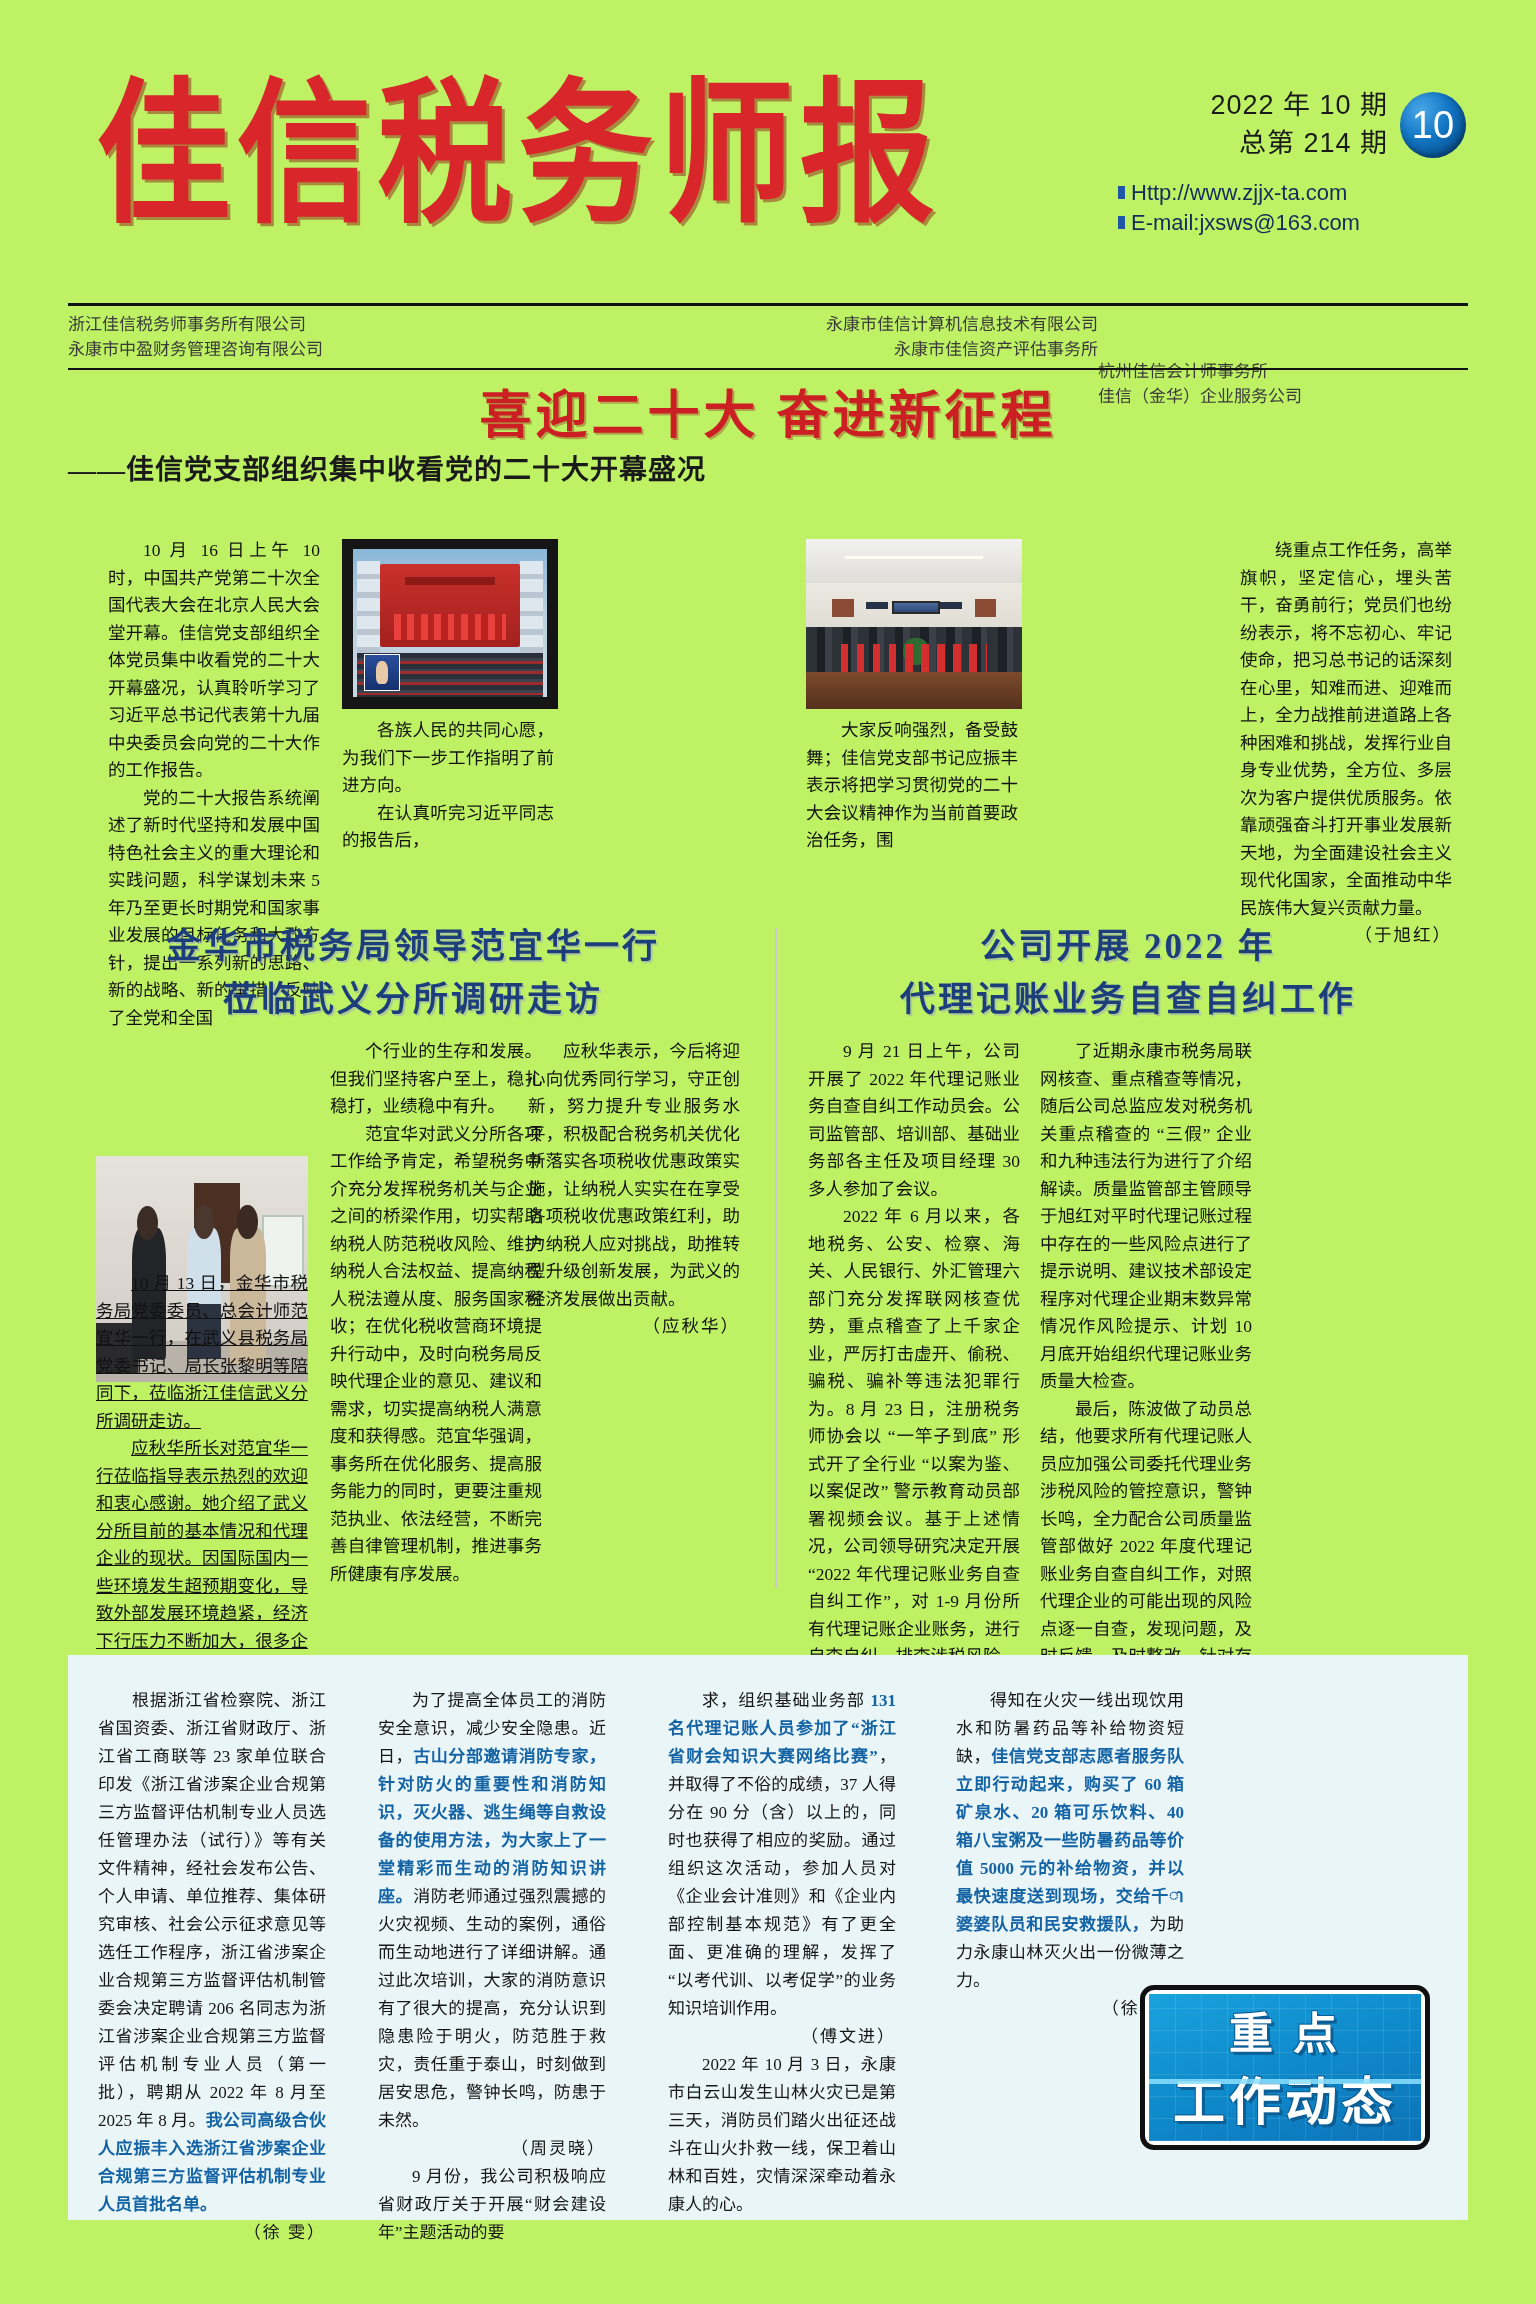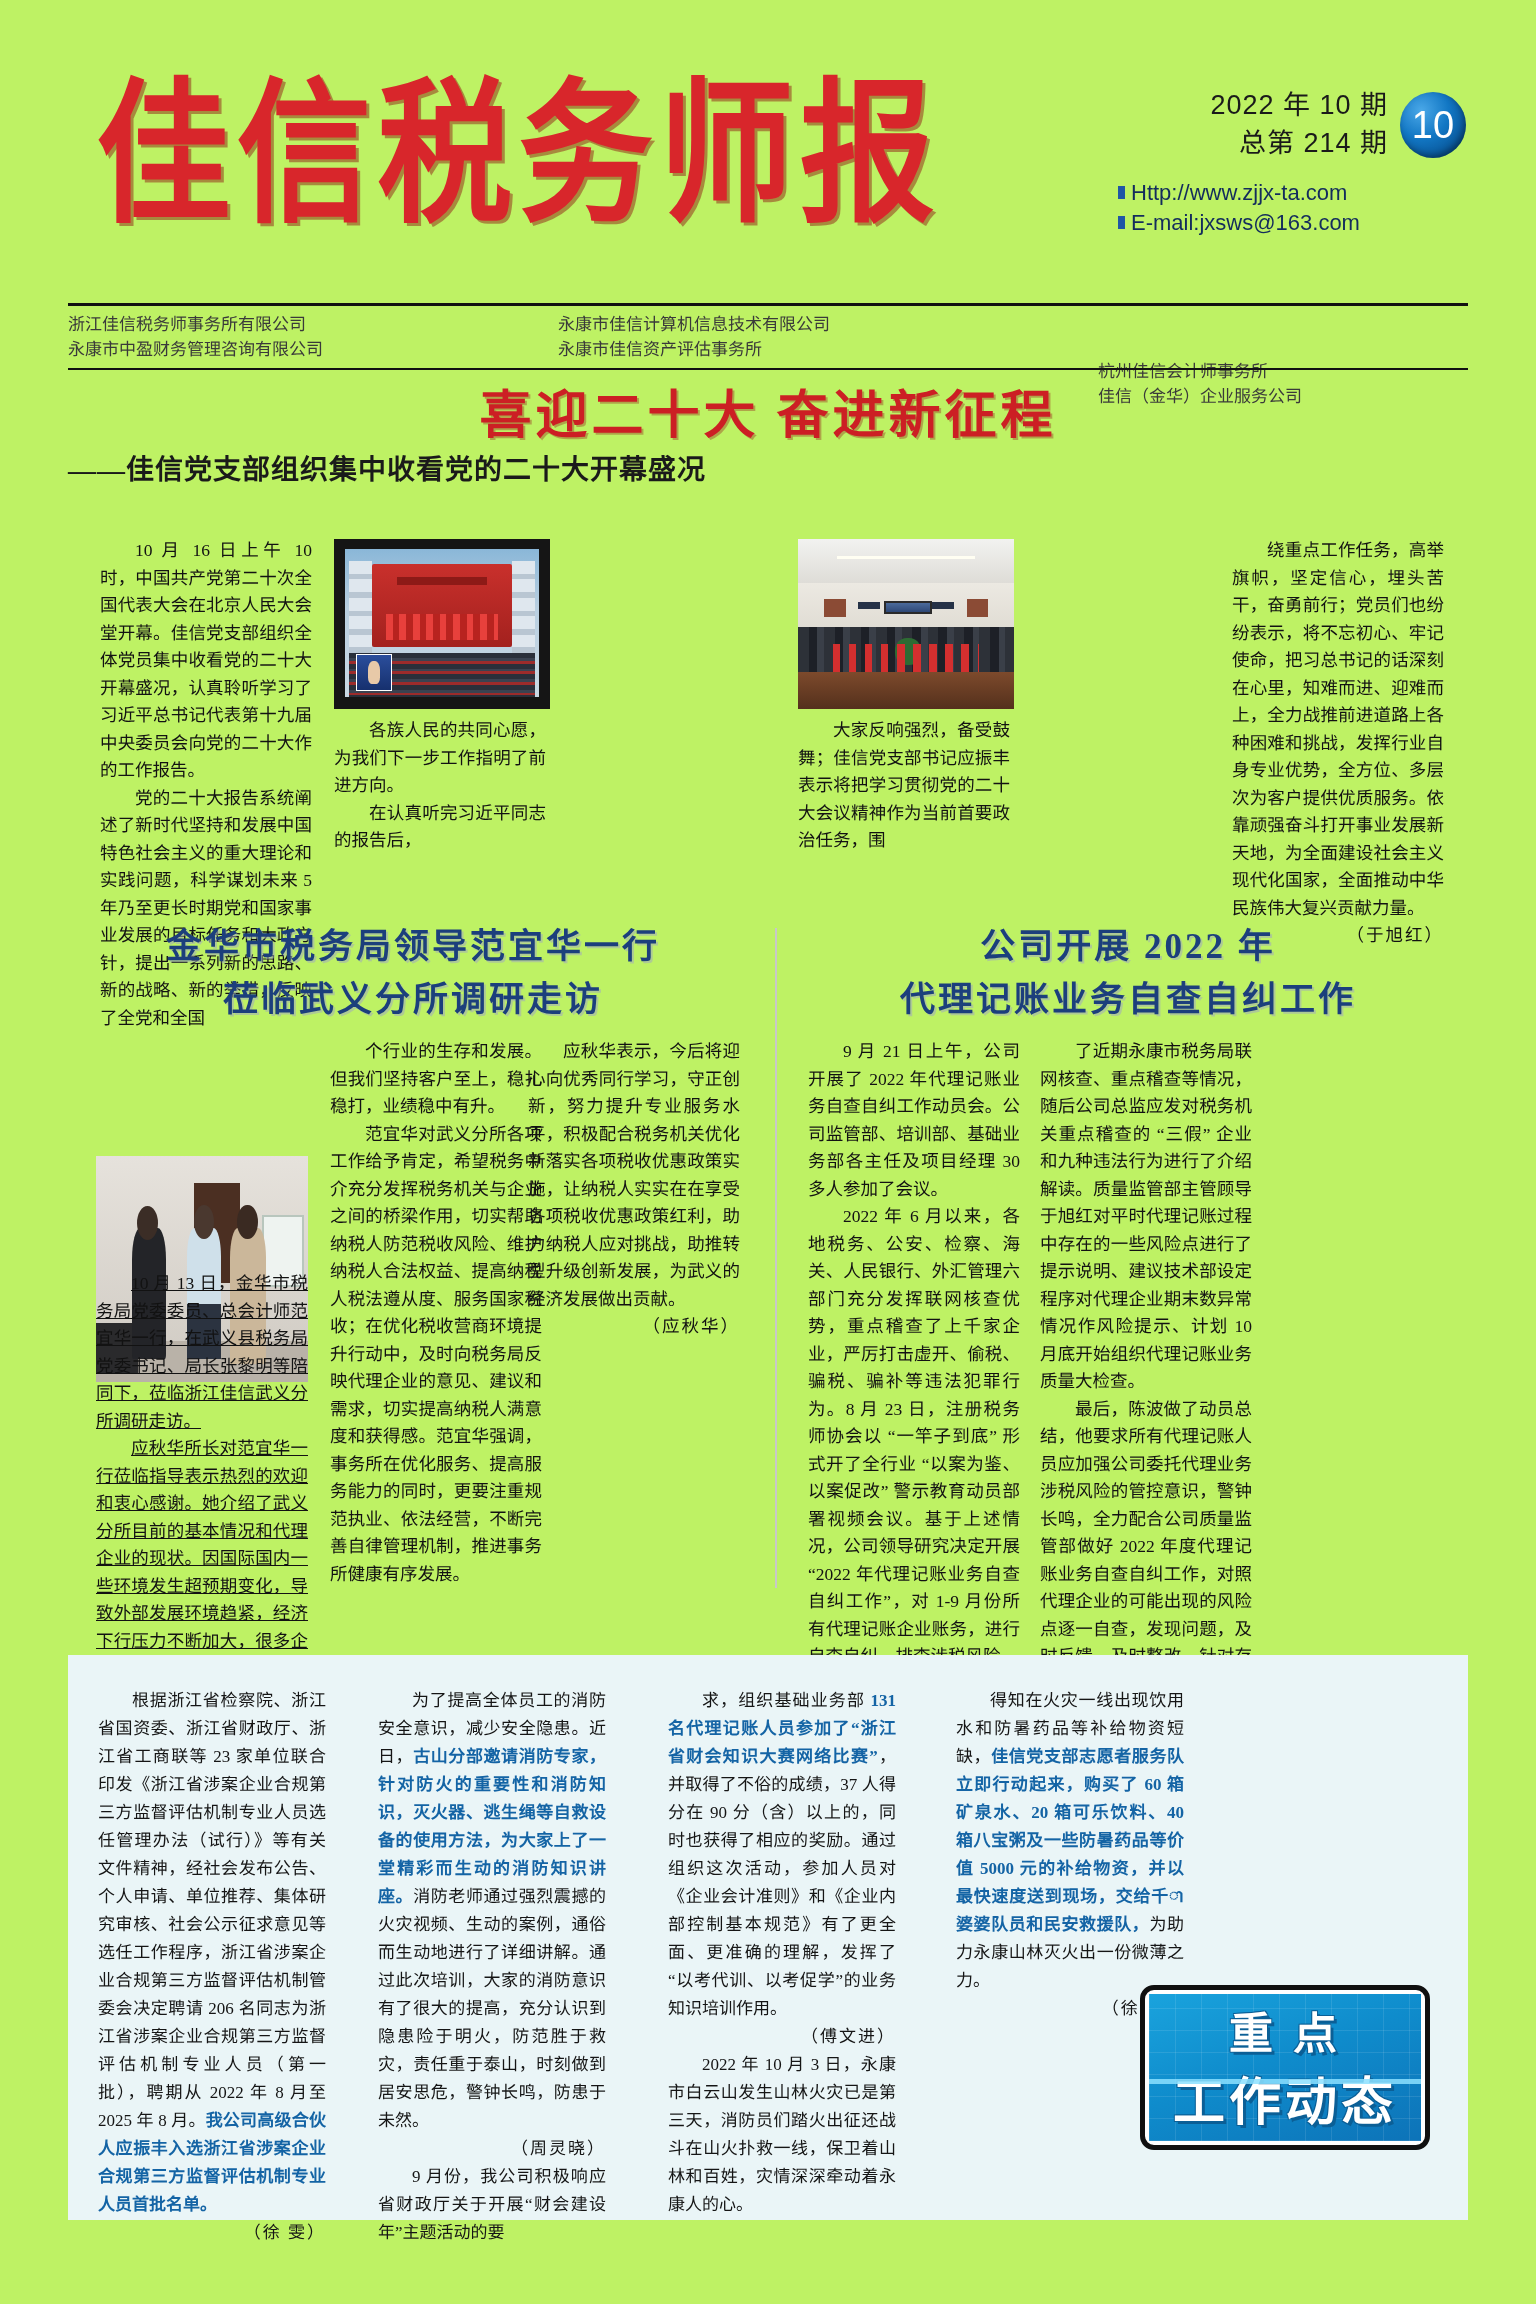--- a/index.html
+++ b/index.html
@@ -121,21 +121,21 @@
     display: flex;
   }
   .orgs .og {
     font-family: "Liberation Sans", sans-serif;
     font-size: 17px;
     line-height: 25px;
     color: #3a3a3a;
     white-space: nowrap;
   }
   .orgs .og.c1 { width: 490px; }
-  .orgs .og.c2 { width: 540px; }
+  .orgs .og.c2 { width: 540px; text-align: right; }
   .orgs .og.c3 { width: 370px; margin-top: 47px; }
 
   
   .lead {
     position: absolute;
     left: 68px;
     top: 385px;
     width: 1400px;
   }
   .lead-title {
@@ -153,21 +153,21 @@
     color: #1a1a1a;
     font-family: "Liberation Serif", "DejaVu Serif", serif;
     font-weight: bold;
     font-size: 28px;
     line-height: 46px;
     letter-spacing: 1px;
   }
 
   .lead-body {
     position: absolute;
-    left: 4px;
+    left: 12px;
     top: 152px;
     width: 1400px;
     height: 270px;
   }
   .col {
     font-family: "Liberation Serif", "DejaVu Serif", serif;
     font-size: 17.5px;
     line-height: 27.5px;
     text-align: justify;
     text-justify: inter-character;

